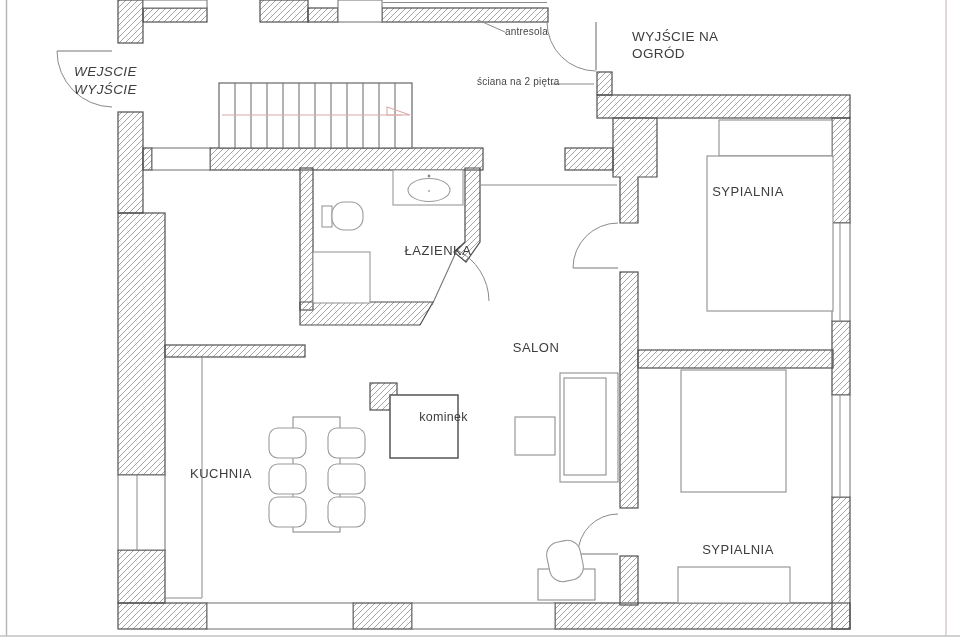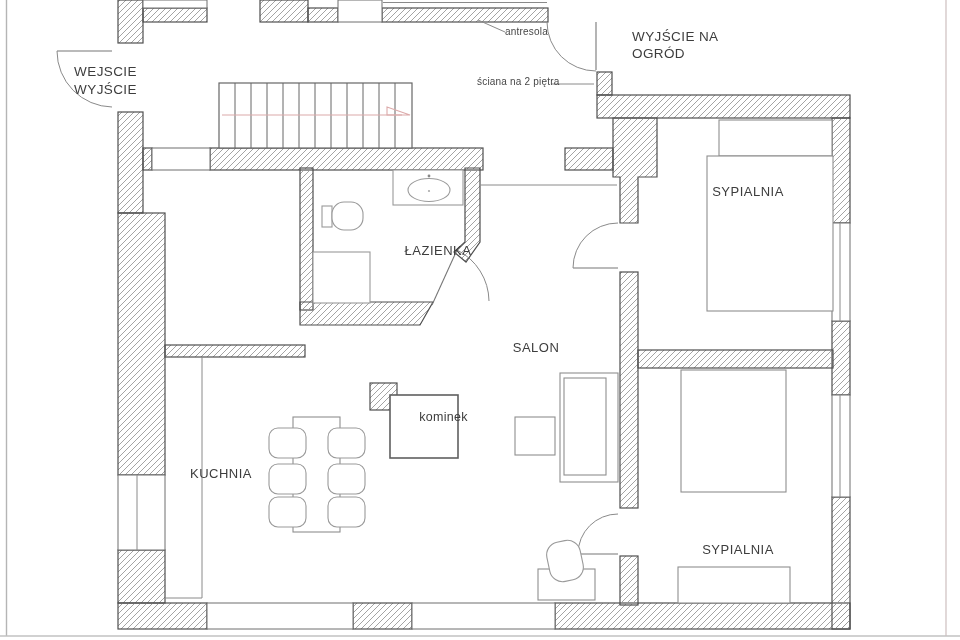--- a/index.html
+++ b/index.html
@@ -2,21 +2,21 @@
 <html><head>
 <meta charset="utf-8">
 <style>
   html,body{margin:0;padding:0;background:#ffffff;}
   #plan{position:relative;width:960px;height:640px;background:#fff;overflow:hidden;
         font-family:"Liberation Sans",sans-serif;}
   #plan svg{position:absolute;left:0;top:0;}
   .lbl{position:absolute;color:#3d3d3d;white-space:nowrap;}
   .room{font-size:13px;letter-spacing:.5px;transform:translateX(-50%);}
   .ann{font-size:13.5px;letter-spacing:.4px;line-height:18px;}
-  .ann.center{text-align:center;}
+  .ann.center{text-align:center;font-style:italic;}
   .small{font-size:10px;color:#474747;letter-spacing:.2px;}
   .fire{font-size:12.5px;letter-spacing:.3px;transform:translateX(-50%);}
   .wall{fill:url(#hatch);stroke:#4f4f4f;stroke-width:1.2;}
   .win{fill:#fff;stroke:#6f6f6f;stroke-width:1;}
   .thin{stroke:#8a8a8a;stroke-width:1;fill:none;}
   .furn{fill:#fff;stroke:#9a9a9a;stroke-width:1.1;}
   .furn2{fill:#fff;stroke:#8f8f8f;stroke-width:1.1;}
   .door{stroke:#8a8a8a;stroke-width:1;fill:none;}
   .leaf{stroke:#777;stroke-width:1.1;fill:none;}
   .pink{stroke:#dcaaaa;stroke-width:1.1;fill:none;}

